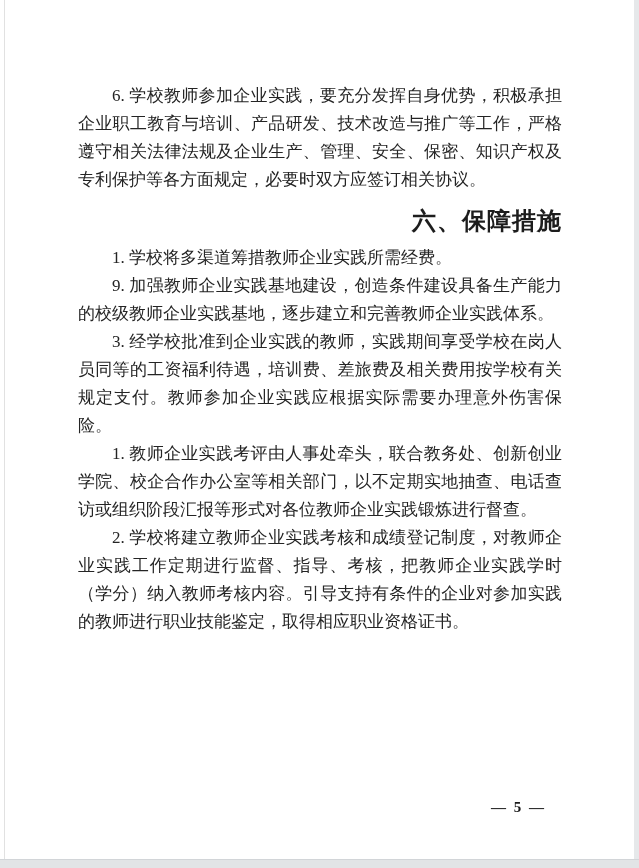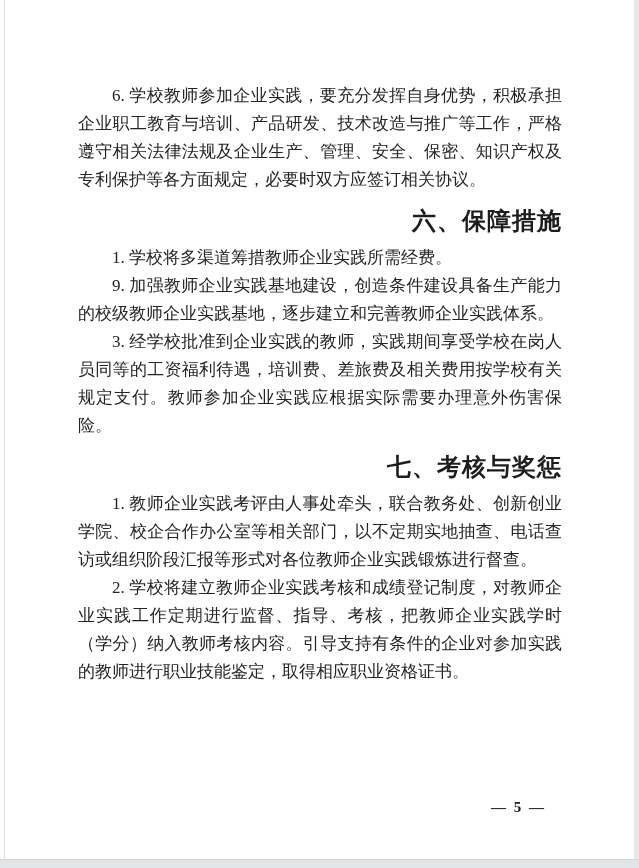--- a/index.html
+++ b/index.html
@@ -86,21 +86,20 @@
     <p>6. 学校教师参加企业实践，要充分发挥自身优势，积极承担企业职工教育与培训、产品研发、技术改造与推广等工作，严格遵守相关法律法规及企业生产、管理、安全、保密、知识产权及专利保护等各方面规定，必要时双方应签订相关协议。</p>
 
     <h2>六、保障措施</h2>
 
     <p>1. 学校将多渠道筹措教师企业实践所需经费。</p>
 
     <p>9. 加强教师企业实践基地建设，创造条件建设具备生产能力的校级教师企业实践基地，逐步建立和完善教师企业实践体系。</p>
 
     <p>3. 经学校批准到企业实践的教师，实践期间享受学校在岗人员同等的工资福利待遇，培训费、差旅费及相关费用按学校有关规定支付。教师参加企业实践应根据实际需要办理意外伤害保险。</p>
 
-    <h2>七、考核与奖惩</h2>
 
     <p>1. 教师企业实践考评由人事处牵头，联合教务处、创新创业学院、校企合作办公室等相关部门，以不定期实地抽查、电话查访或组织阶段汇报等形式对各位教师企业实践锻炼进行督查。</p>
 
     <p>2. 学校将建立教师企业实践考核和成绩登记制度，对教师企业实践工作定期进行监督、指导、考核，把教师企业实践学时（学分）纳入教师考核内容。引导支持有条件的企业对参加实践的教师进行职业技能鉴定，取得相应职业资格证书。</p>
 
   </div>
 
   <div class="page-number">— 5 —</div>
 
   <div class="edge-left-line"></div>

